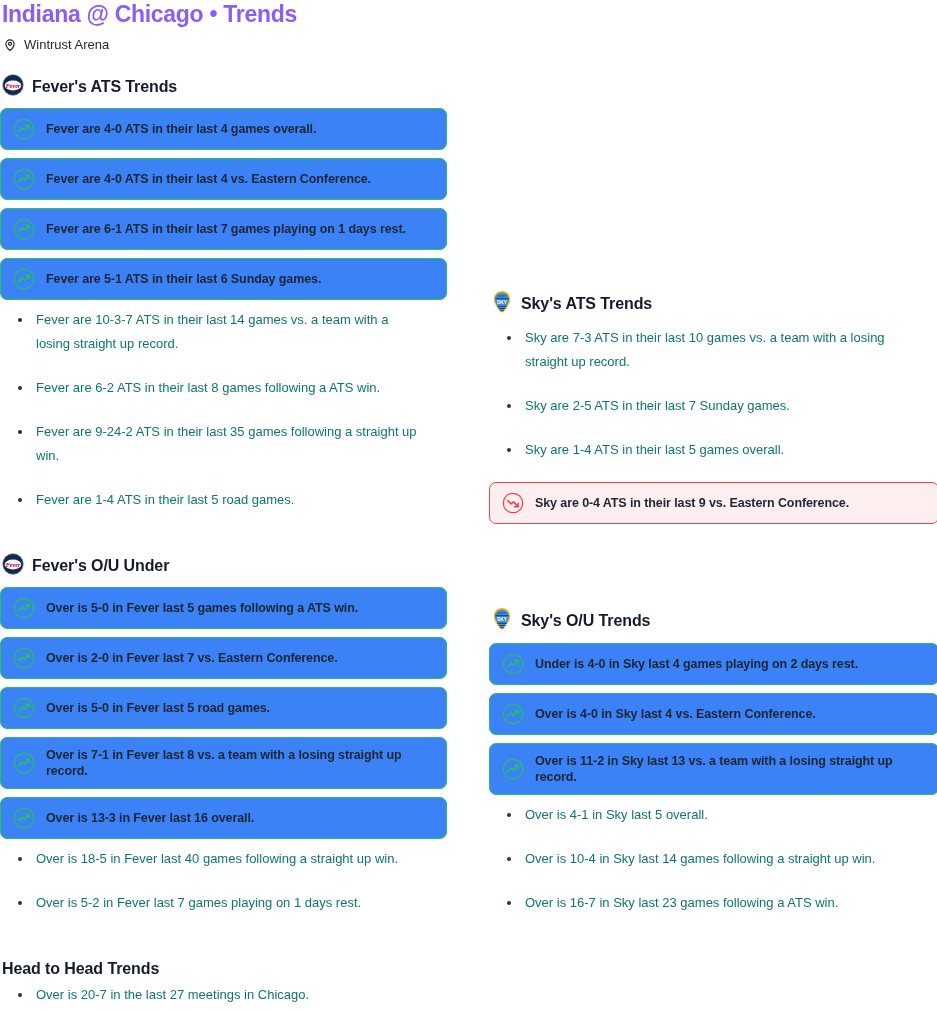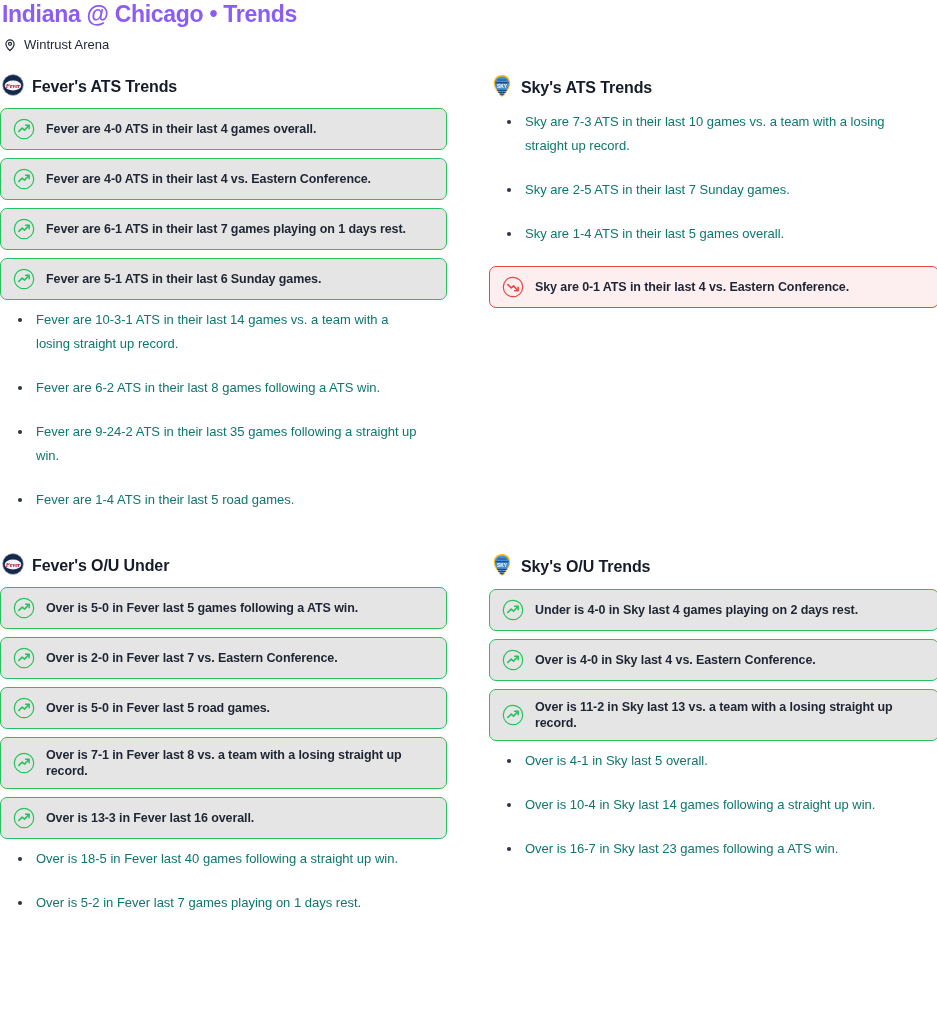--- a/index.html
+++ b/index.html
@@ -38,20 +38,21 @@
     color: #1e2533;
     line-height: 16px;
   }
   .pin-icon { display: block; width: 14px; height: 14px; }
 
   
   .cols {
     display: flex;
     gap: 42px;
     padding: 21px 0 0 0;
+    align-items: flex-end;
   }
   .col { width: 447px; flex: 0 0 447px; }
   .col.right { width: 450px; flex: 0 0 450px; }
 
   
   .sec-head {
     display: flex;
     align-items: center;
     gap: 8px;
     margin: 0 0 8px 2px;
@@ -77,21 +78,21 @@
   .pill {
     display: flex;
     align-items: center;
     gap: 11px;
     border-radius: 7px;
     padding: 9px 12px;
     margin-bottom: 8px;
     min-height: 40px;
   }
   .pill.up {
-    background: #e5e5e5;
+    background: #3b82f6;
     border: 1.4px solid #27c25c;
   }
   .pill.down {
     background: #fdeff0;
     border: 1.4px solid #ef4444;
   }
   .pill-icon { flex: 0 0 auto; width: 22px; height: 22px; display: block; }
   .pill-text {
     font-size: 12.5px;
     font-weight: 700;
@@ -202,21 +203,21 @@
               <circle cx="12" cy="12" r="10.6" stroke="#27c25c" stroke-width="1.3"></circle>
               <polyline points="6.4,14.6 10,11 12.6,13.2 17.3,8.2" stroke="#27c25c" stroke-width="1.7" stroke-linecap="round" stroke-linejoin="round"></polyline>
               <polyline points="13.8,8 17.6,8 17.6,11.6" stroke="#27c25c" stroke-width="1.7" stroke-linecap="round" stroke-linejoin="round"></polyline>
             </svg>
           </span>
           <span class="pill-text">Fever are 5-1 ATS in their last 6 Sunday games.</span>
         </div>
       </div>
 
       <ul class="bullets">
-        <li>Fever are 10-3-1 ATS in their last 14 games vs. a team with a losing straight up record.</li>
+        <li>Fever are 10-3-7 ATS in their last 14 games vs. a team with a losing straight up record.</li>
         <li>Fever are 6-2 ATS in their last 8 games following a ATS win.</li>
         <li>Fever are 9-24-2 ATS in their last 35 games following a straight up win.</li>
         <li>Fever are 1-4 ATS in their last 5 road games.</li>
       </ul>
     </div>
 
     <div class="col right">
       <div class="sec-head">
         <span class="logo">
           <svg width="22" height="24" viewBox="0 0 40 44">
@@ -239,21 +240,21 @@
 
       <div>
         <div class="pill down">
           <span>
             <svg class="pill-icon" viewBox="0 0 24 24" fill="none">
               <circle cx="12" cy="12" r="10.6" stroke="#ef4444" stroke-width="1.3"></circle>
               <polyline points="6.4,9.4 10,13 12.6,10.8 17.3,15.8" stroke="#ef4444" stroke-width="1.7" stroke-linecap="round" stroke-linejoin="round"></polyline>
               <polyline points="13.8,16 17.6,16 17.6,12.4" stroke="#ef4444" stroke-width="1.7" stroke-linecap="round" stroke-linejoin="round"></polyline>
             </svg>
           </span>
-          <span class="pill-text">Sky are 0-1 ATS in their last 4 vs. Eastern Conference.</span>
+          <span class="pill-text">Sky are 0-4 ATS in their last 9 vs. Eastern Conference.</span>
         </div>
       </div>
     </div>
   </div>
 
   <div class="cols">
 
     <div class="col left">
       <div class="sec-head">
         <span class="logo">
@@ -376,14 +377,22 @@
       </div>
 
       <ul class="bullets">
         <li>Over is 4-1 in Sky last 5 overall.</li>
         <li>Over is 10-4 in Sky last 14 games following a straight up win.</li>
         <li>Over is 16-7 in Sky last 23 games following a ATS win.</li>
       </ul>
     </div>
   </div>
 
+  <div class="h2h">
+    <div class="plain-title">Head to Head Trends</div>
+    <ul class="bullets">
+      <li>Over is 20-7 in the last 27 meetings in Chicago.</li>
+
+    </ul>
+
+  </div>
 
 </div>
 
 </body></html>

